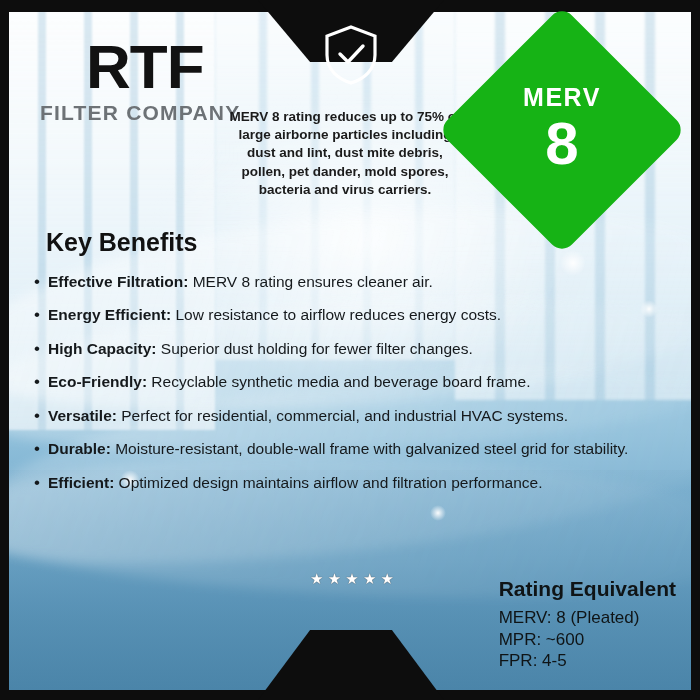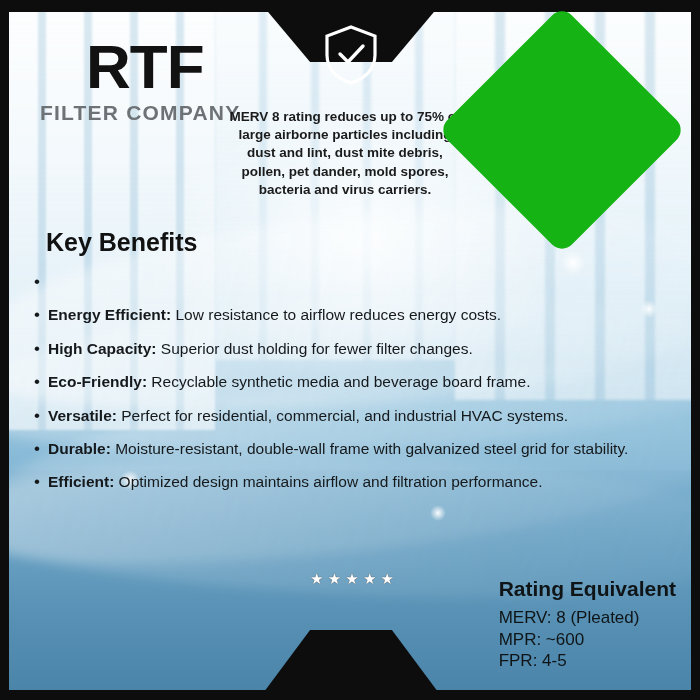--- a/index.html
+++ b/index.html
@@ -326,26 +326,31 @@
   <div class="shield">
     <svg width="58" height="62" viewBox="0 0 58 62" xmlns="http://www.w3.org/2000/svg">
       <path d="M29 3 L53 12 L53 31 C53 46 42 55 29 59 C16 55 5 46 5 31 L5 12 Z" fill="none" stroke="#ffffff" stroke-width="3.2"></path>
       <path d="M18 30 L26 38 L41 22" fill="none" stroke="#ffffff" stroke-width="3.4" stroke-linecap="round" stroke-linejoin="round"></path>
     </svg>
   </div>
 
   <div class="merv-desc">MERV 8 rating reduces up to 75% of large airborne particles including dust and lint, dust mite debris, pollen, pet dander, mold spores, bacteria and virus carriers.</div>
 
   <div class="diamond"></div>
+  <div class="diamond-text">
+    <div class="diamond-label">MERV</div>
+    <div class="diamond-value">8</div>
+  </div>
 
   <div class="benefits">
     <div class="benefits-heading">Key Benefits</div>
     <div id="benefit-list">
         <div class="benefit-row">
           <span class="bullet">•</span>
+          <div class="benefit-text"><strong>Effective Filtration:</strong><span> MERV 8 rating ensures cleaner air.</span></div>
         </div>
         <div class="benefit-row">
           <span class="bullet">•</span>
           <div class="benefit-text"><strong>Energy Efficient:</strong><span> Low resistance to airflow reduces energy costs.</span></div>
         </div>
         <div class="benefit-row">
           <span class="bullet">•</span>
           <div class="benefit-text"><strong>High Capacity:</strong><span> Superior dust holding for fewer filter changes.</span></div>
         </div>
         <div class="benefit-row">

